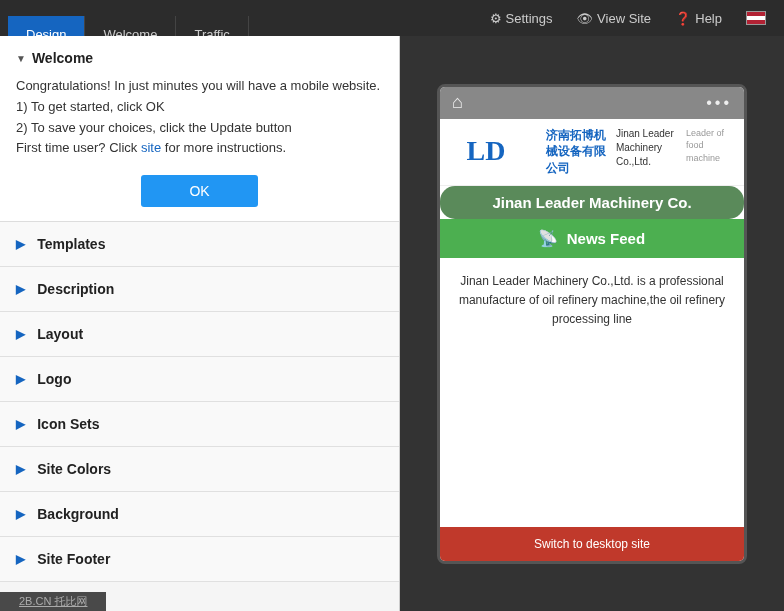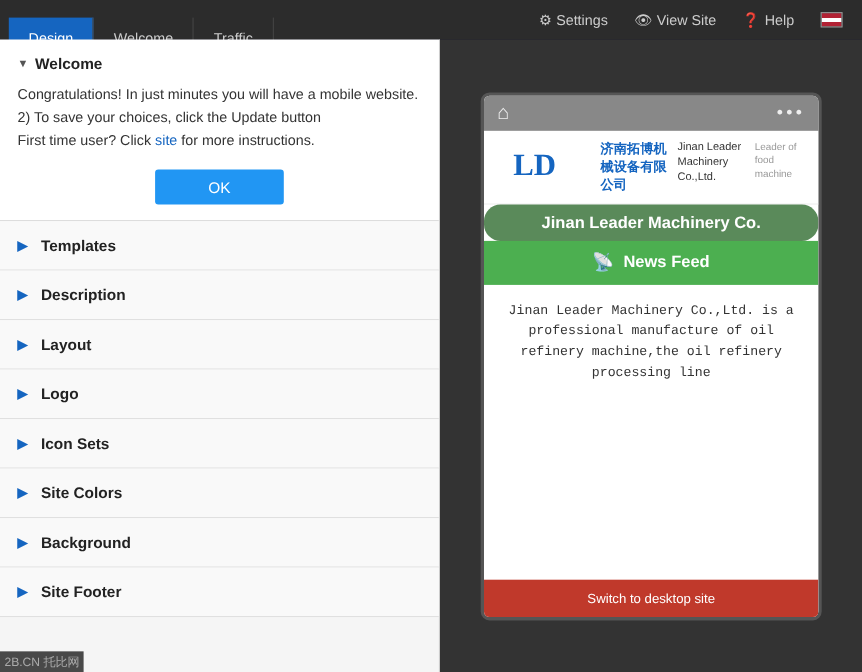--- a/index.html
+++ b/index.html
@@ -244,42 +244,42 @@
     }
 
     
     .phone-description {
       padding: 14px 12px;
       font-size: 12px;
       color: #333;
       text-align: center;
       line-height: 1.6;
       flex: 1;
-      font-family: Liberation Mono, monospace;
     }
 
     
     .phone-bottom {
       background: #c0392b;
       color: #fff;
       text-align: center;
       padding: 10px;
       font-size: 12px;
       cursor: pointer;
     }
 
     
     .watermark {
       position: fixed;
       bottom: 0;
       left: 0;
       background: rgba(0,0,0,0.7);
       color: #aaa;
       font-size: 11px;
-      padding: 2px 4px;
+      padding: 2px 19px;
+      text-decoration: underline;
     }
   </style>
 </head>
 <body>
 
 <div class="top-bar">
   <div class="top-tabs">
     <div class="top-tab active">
       <span>Design</span>
     </div>
@@ -313,20 +313,21 @@
 
   <div class="left-panel">
 
     <div class="welcome-section">
       <div class="welcome-header">
         <span class="welcome-triangle">▼</span>
         <span>Welcome</span>
       </div>
       <div class="welcome-body">
         <p>Congratulations! In just minutes you will have a mobile website.</p>
+        <p>1) To get started, click OK</p>
         <p>2) To save your choices, click the Update button</p>
         <p>
           <span>First time user? Click </span><a href="#">site</a><span> for more instructions.</span>
         </p>
       </div>
       <div class="ok-btn-row">
         <button class="ok-btn">OK</button>
       </div>
     </div>
 

